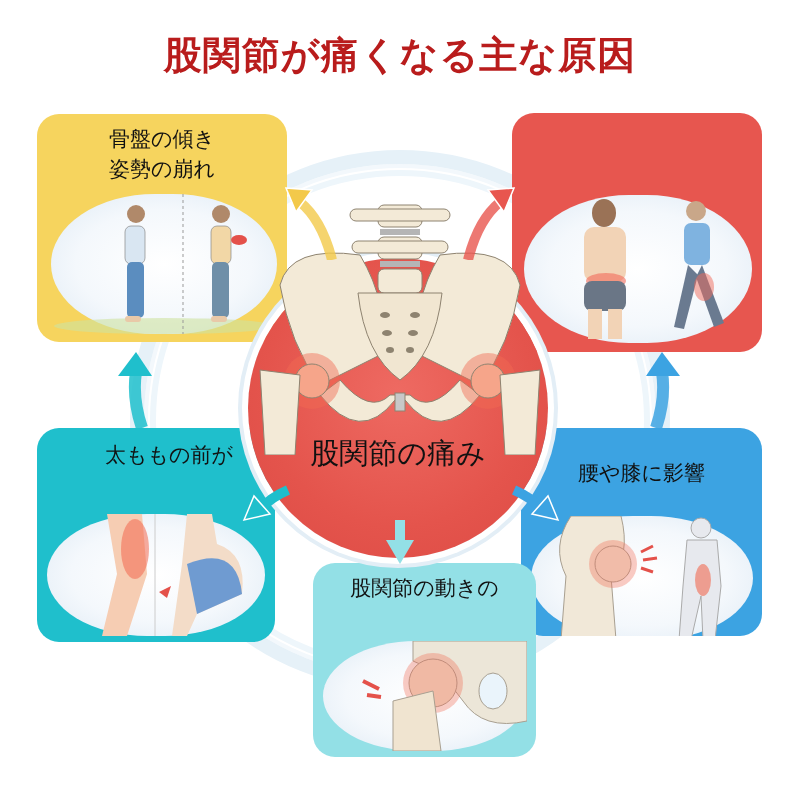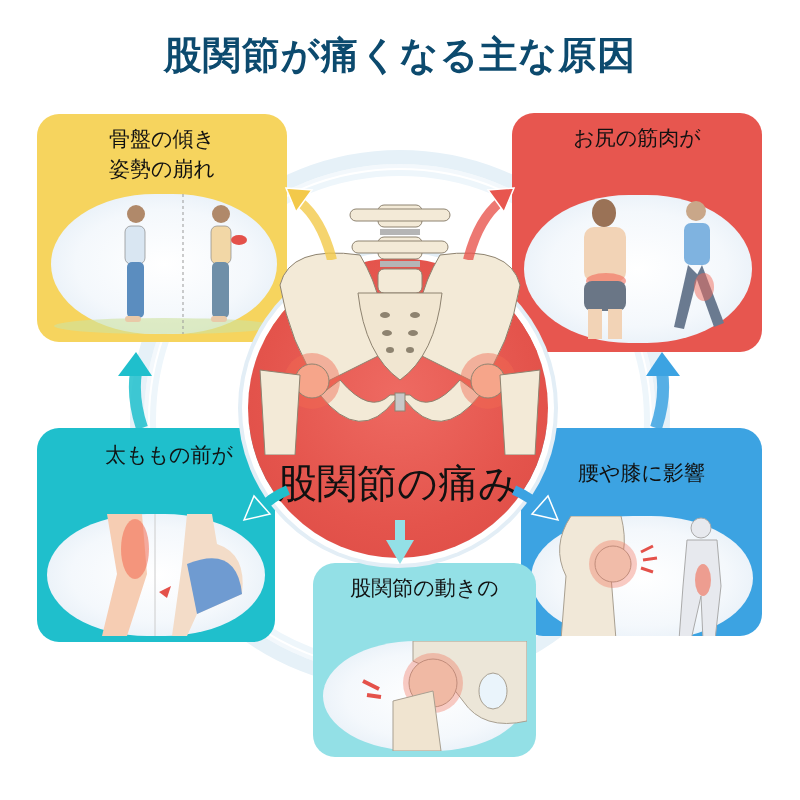--- a/index.html
+++ b/index.html
@@ -1,42 +1,42 @@
 <!DOCTYPE html>
 <html><head>
   <meta charset="utf-8">
   <style>
     * { box-sizing: border-box; margin: 0; padding: 0; }
     html, body { width: 800px; height: 800px; background: #ffffff; overflow: hidden; }
     body { position: relative; font-family: "DejaVu Sans", "Liberation Sans", sans-serif; color: #111; }
 
     .title {
       position: absolute; left: 0; top: 30px; width: 800px; text-align: center;
-      font-size: 38px; font-weight: bold; letter-spacing: 1px; color: #0c4a6e;
+      font-size: 38px; font-weight: bold; letter-spacing: 1px; color: #b91c1c;
     }
 
     .ring {
       position: absolute; left: 130px; top: 150px; width: 540px; height: 540px;
       border-radius: 50%; border: 14px solid #e6f1f8;
       box-shadow: 0 0 0 4px #f3f8fc inset;
     }
     .ring2 {
       position: absolute; left: 150px; top: 170px; width: 500px; height: 500px;
       border-radius: 50%; border: 6px solid #eef6fb;
     }
 
     .center-circle {
       position: absolute; left: 248px; top: 258px; width: 300px; height: 300px;
       border-radius: 50%;
       background: radial-gradient(circle at 50% 45%, #ee6a62 0%, #e4544c 60%, #dc4a44 100%);
       box-shadow: 0 0 0 6px #ffffff, 0 0 0 10px #e3eef6;
     }
     .center-label {
-      position: absolute; left: 248px; top: 456px; width: 300px; text-align: center;
-      font-size: 40px; color: #111;
+      position: absolute; left: 248px; top: 434px; width: 300px; text-align: center;
+      font-size: 29px; color: #111;
     }
 
     
     .pelvis { position: absolute; left: 250px; top: 195px; width: 300px; height: 260px; }
 
     .card {
       position: absolute; border-radius: 22px; overflow: hidden;
     }
     .card .label {
       position: absolute; left: 0; width: 100%; text-align: center;
@@ -81,21 +81,20 @@
         <circle cx="170" cy="20" r="9" fill="#b0896a"></circle>
         <rect x="160" y="32" width="20" height="38" rx="6" fill="#f2d7a6" stroke="#888" stroke-width="0.7"></rect>
         <rect x="161" y="68" width="17" height="56" rx="5" fill="#6f8fa8"></rect>
         <rect x="160" y="122" width="16" height="6" rx="3" fill="#e9c9a8"></rect>
         <ellipse cx="188" cy="46" rx="8" ry="5" fill="#e4514a"></ellipse>
       </svg>
     </div>
   </div>
 
   <div class="card card-red">
-    <div class="label" style="top:10px;">お尻の筋肉が</div>
     <div class="scene" style="left:12px; top:82px; width:228px; height:148px;">
       <svg width="228" height="148" viewBox="0 0 228 148">
 
         <ellipse cx="80" cy="18" rx="12" ry="14" fill="#9a7256"></ellipse>
         <rect x="60" y="32" width="42" height="55" rx="10" fill="#f2d3b6"></rect>
         <ellipse cx="82" cy="86" rx="20" ry="8" fill="#f26b5a" opacity="0.6"></ellipse>
         <rect x="60" y="86" width="42" height="30" rx="8" fill="#6a7686"></rect>
         <rect x="64" y="114" width="14" height="30" fill="#f2d3b6"></rect>
         <rect x="84" y="114" width="14" height="30" fill="#f2d3b6"></rect>
 

